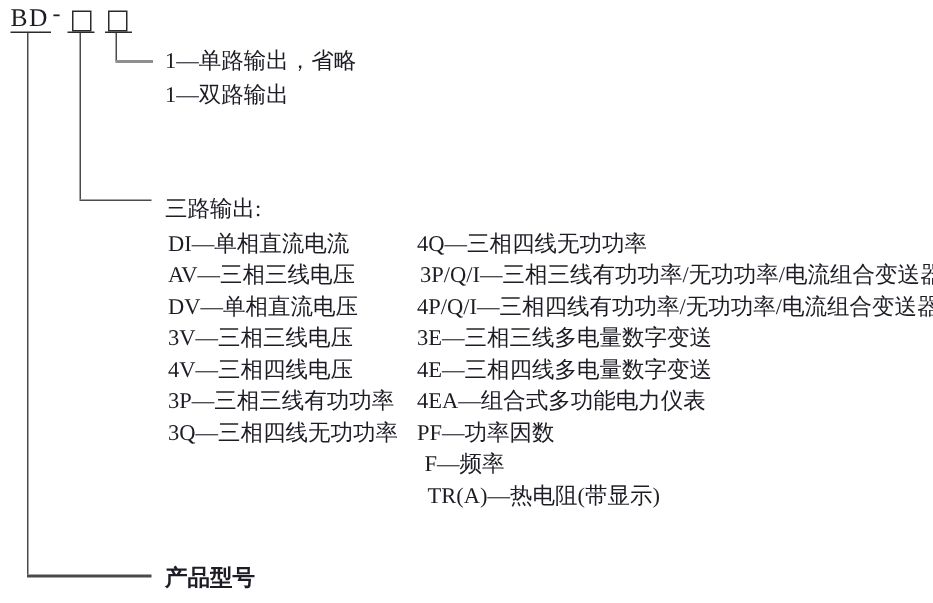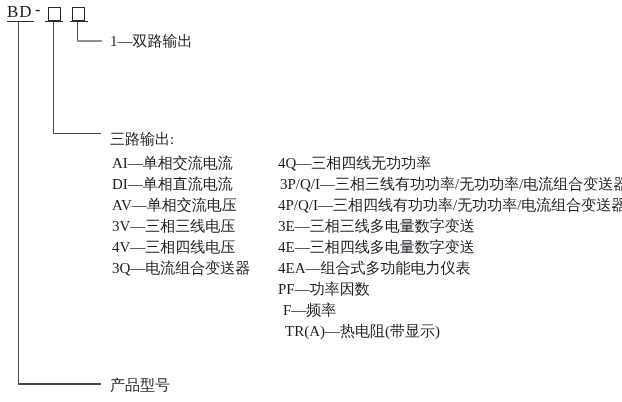--- a/index.html
+++ b/index.html
@@ -46,21 +46,21 @@
 
   
   .aux-block { left: 110px; top: 30px; font-size: 15px; line-height: 23px; }
   .func-title { left: 110px; top: 130px; font-size: 15px; }
   .func-col { top: 153px; font-size: 15px; line-height: 21px; }
   .func-left  { left: 112px; }
   .func-right { left: 278px; }
   .func-right .row:nth-child(2) { padding-left: 2px; }
   .func-right .row:nth-child(8) { padding-left: 5px; }
   .func-right .row:nth-child(9) { padding-left: 7px; }
-  .product-label { left: 110px; top: 376px; font-size: 15px; }
+  .product-label { left: 110px; top: 376px; font-size: 15px; font-weight: bold; }
 </style>
 </head>
 <body>
 
 <div class="canvas">
 
   <div class="abs prefix">BD</div>
   <div class="abs dash">-</div>
   <div class="abs code-box box1"></div>
   <div class="abs code-box box2"></div>
@@ -69,32 +69,34 @@
   <div class="abs underline u-b2"></div>
 
   <div class="abs vline v-prefix"></div>
   <div class="abs vline v-func"></div>
   <div class="abs vline v-aux"></div>
   <div class="abs hline h-aux"></div>
   <div class="abs hline h-func"></div>
   <div class="abs hline h-product"></div>
 
   <div class="abs aux-block">
+    <div class="row">1—单路输出，省略</div>
     <div class="row">1—双路输出</div>
   </div>
 
   <div class="abs func-title">三路输出:</div>
 
   <div class="abs func-col func-left">
-    <div class="row">AI—单相交流电流</div>
     <div class="row">DI—单相直流电流</div>
-    <div class="row">AV—单相交流电压</div>
+    <div class="row">AV—三相三线电压</div>
+    <div class="row">DV—单相直流电压</div>
     <div class="row">3V—三相三线电压</div>
     <div class="row">4V—三相四线电压</div>
-    <div class="row">3Q—电流组合变送器</div>
+    <div class="row">3P—三相三线有功功率</div>
+    <div class="row">3Q—三相四线无功功率</div>
   </div>
 
   <div class="abs func-col func-right">
     <div class="row">4Q—三相四线无功功率</div>
     <div class="row">3P/Q/I—三相三线有功功率/无功功率/电流组合变送器</div>
     <div class="row">4P/Q/I—三相四线有功功率/无功功率/电流组合变送器</div>
     <div class="row">3E—三相三线多电量数字变送</div>
     <div class="row">4E—三相四线多电量数字变送</div>
     <div class="row">4EA—组合式多功能电力仪表</div>
     <div class="row">PF—功率因数</div>

